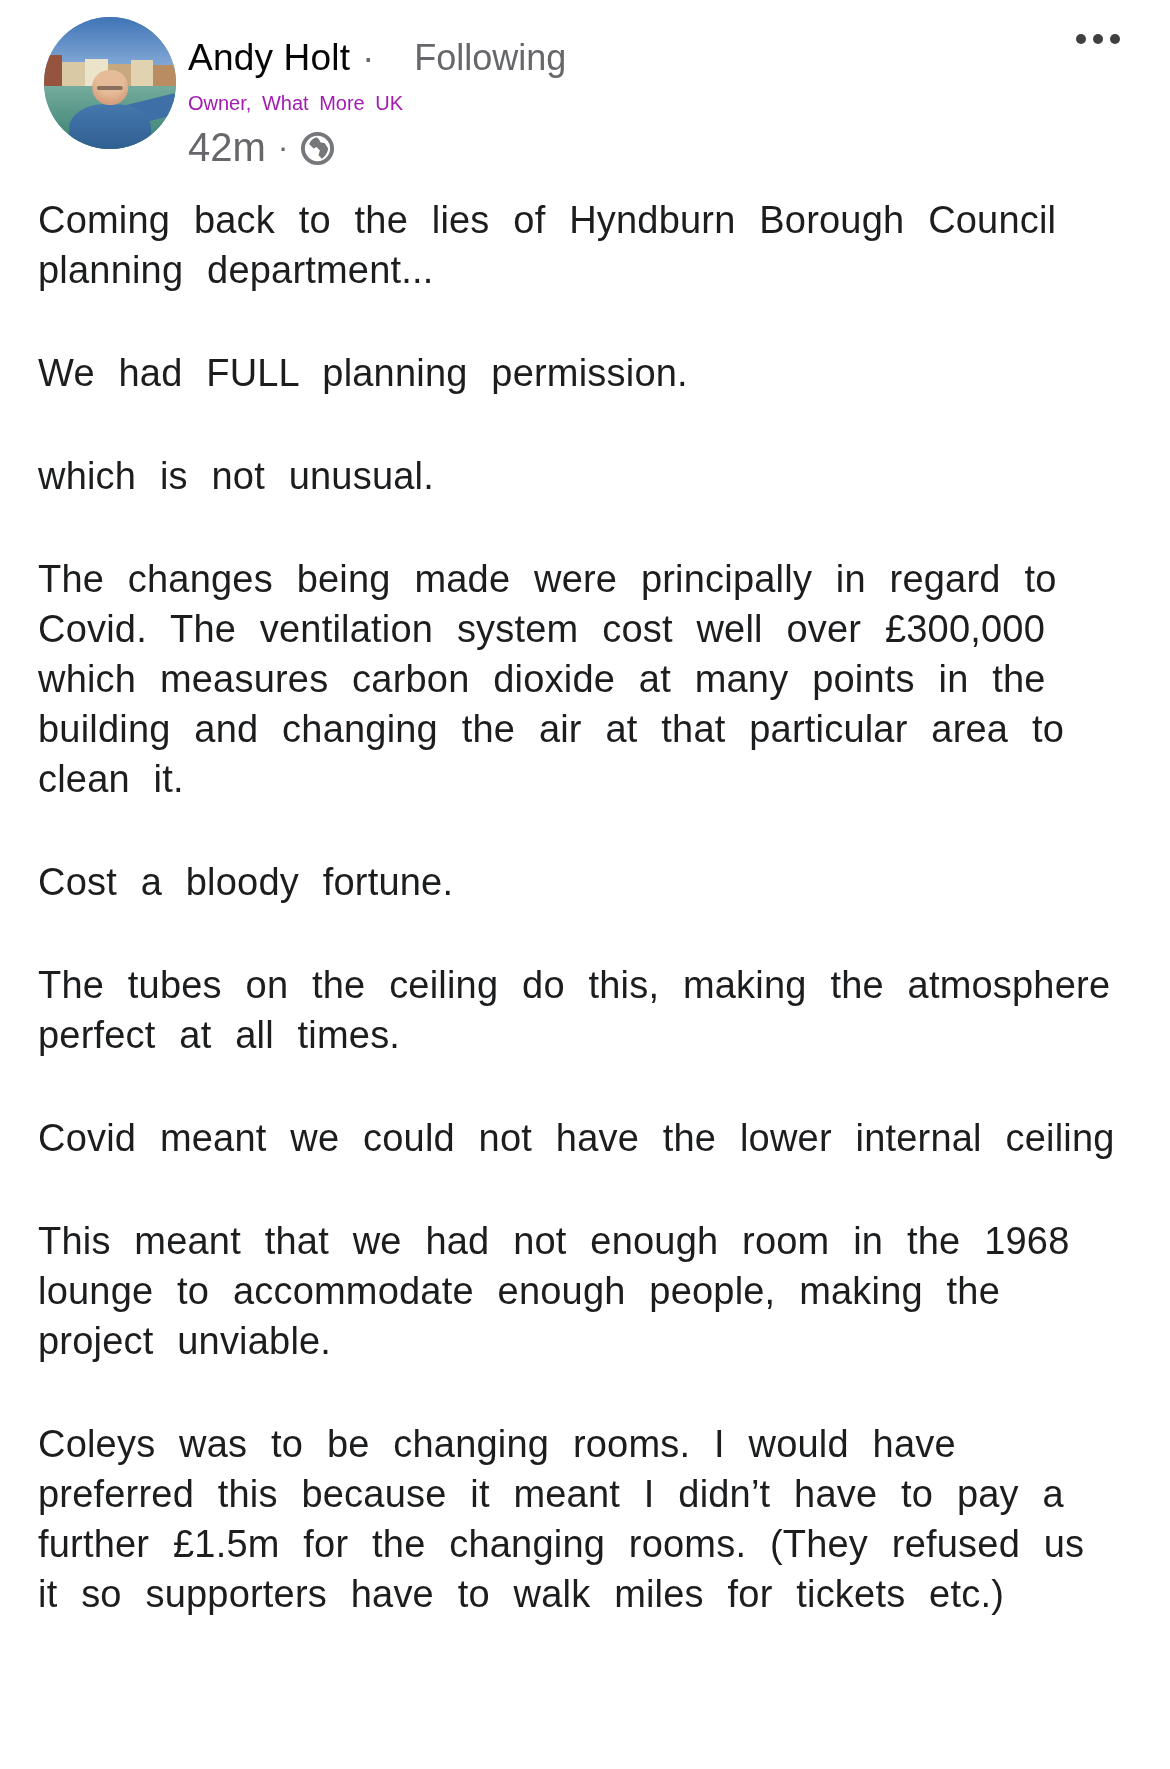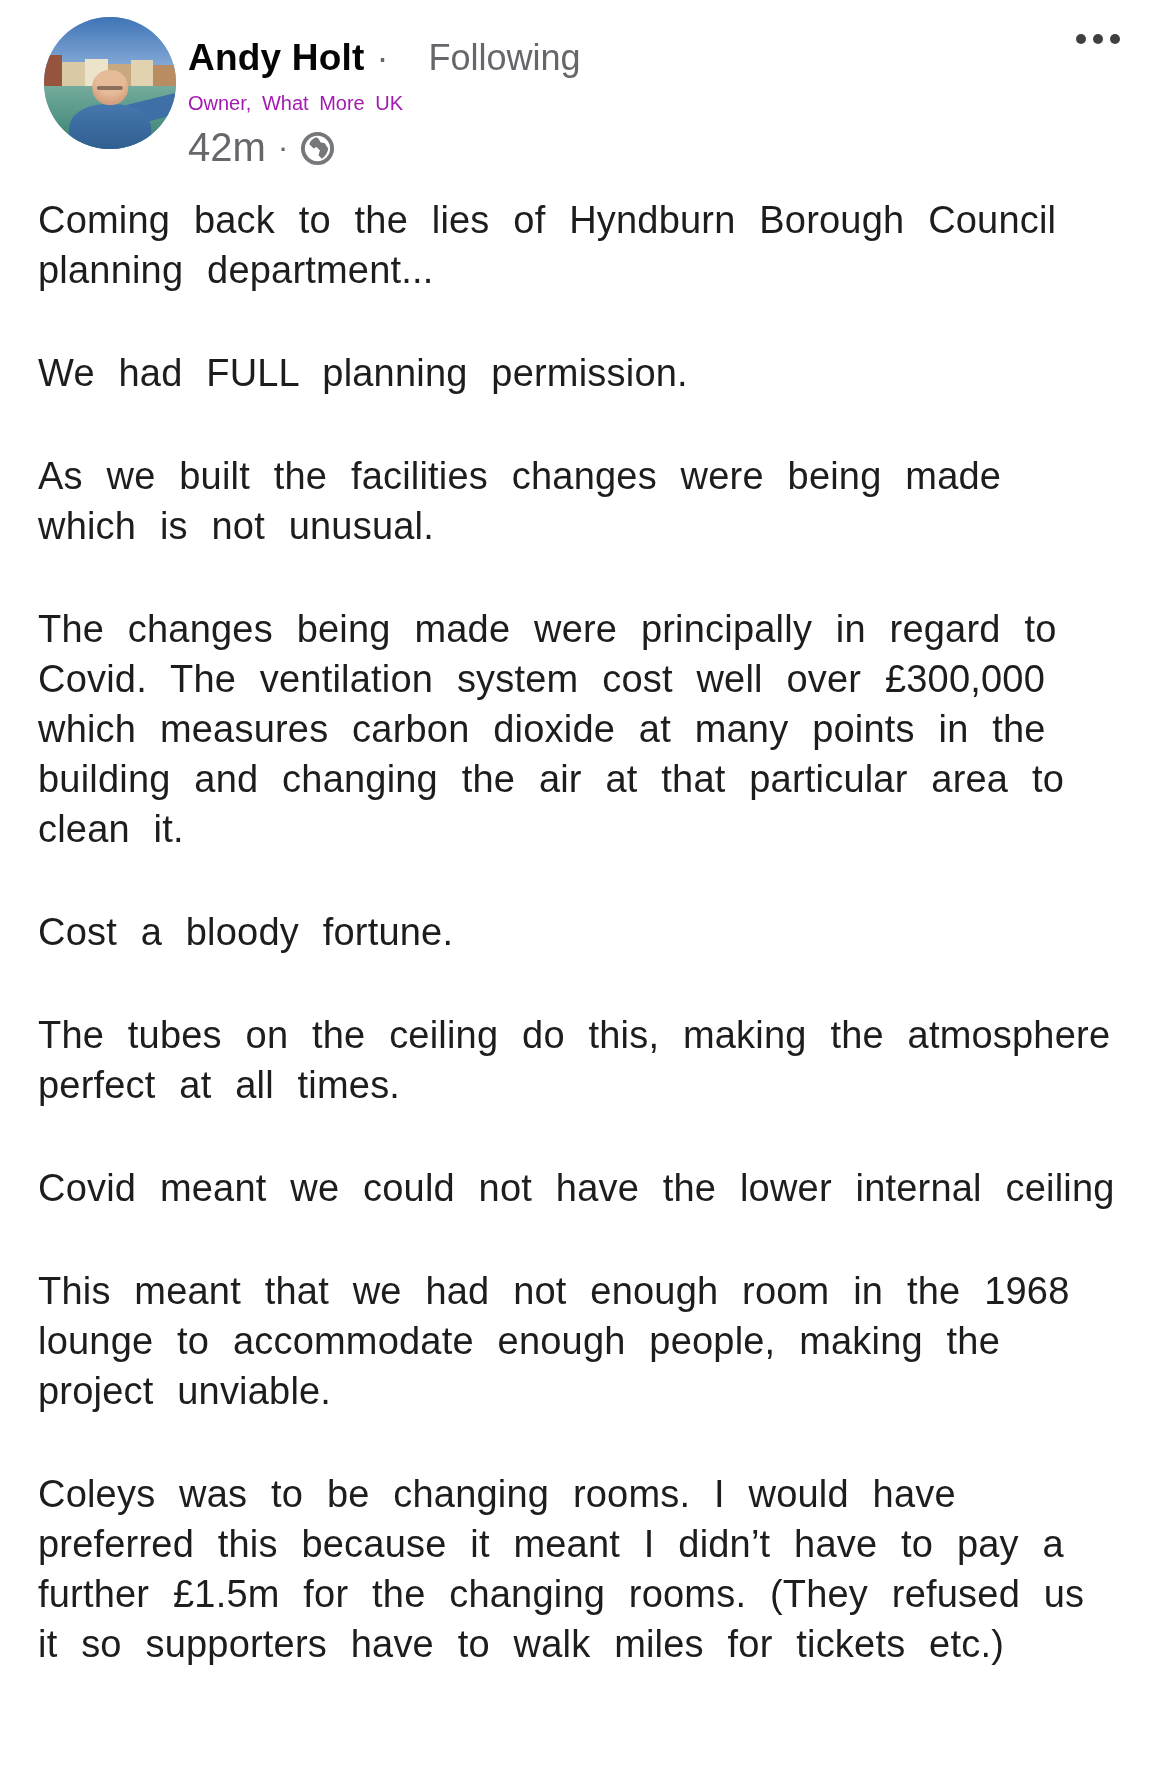--- a/index.html
+++ b/index.html
@@ -78,21 +78,21 @@
     min-width: 0;
   }
   .name-row {
     display: flex;
     align-items: baseline;
     line-height: 46px;
     white-space: nowrap;
   }
   .name {
     font-size: 37px;
-    font-weight: bold;
+    font-weight: normal;
     color: #050505;
     letter-spacing: .2px;
   }
   .name-sep {
     color: #65676b;
     font-size: 36px;
     margin: 0 12px;
   }
   .following {
     color: #65676b;
@@ -195,21 +195,20 @@
 
   <div class="post-body">
     <p>
       <span class="line">Coming back to the lies of Hyndburn Borough Council</span>
       <span class="line">planning department...</span>
     </p>
     <p>
       <span class="line">We had FULL planning permission.</span>
     </p>
     <p>
-      <span class="line">As we built the facilities changes were being made</span>
       <span class="line">which is not unusual.</span>
     </p>
     <p>
       <span class="line">The changes being made were principally in regard to</span>
       <span class="line">Covid. The ventilation system cost well over £300,000</span>
       <span class="line">which measures carbon dioxide at many points in the</span>
       <span class="line">building and changing the air at that particular area to</span>
       <span class="line">clean it.</span>
     </p>
     <p>

